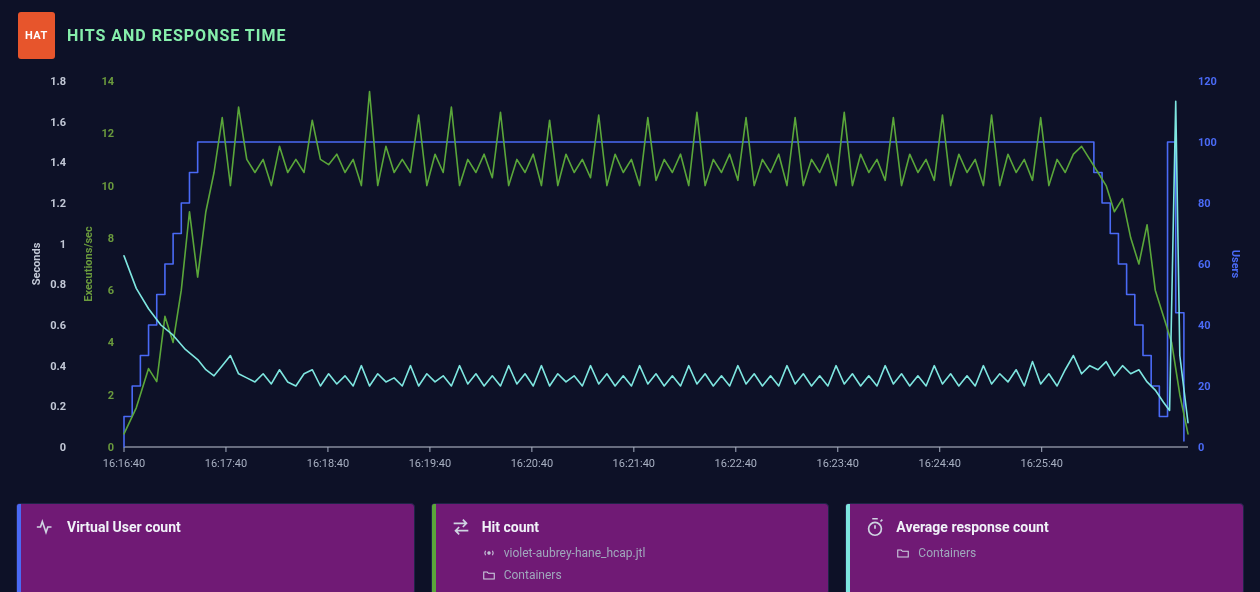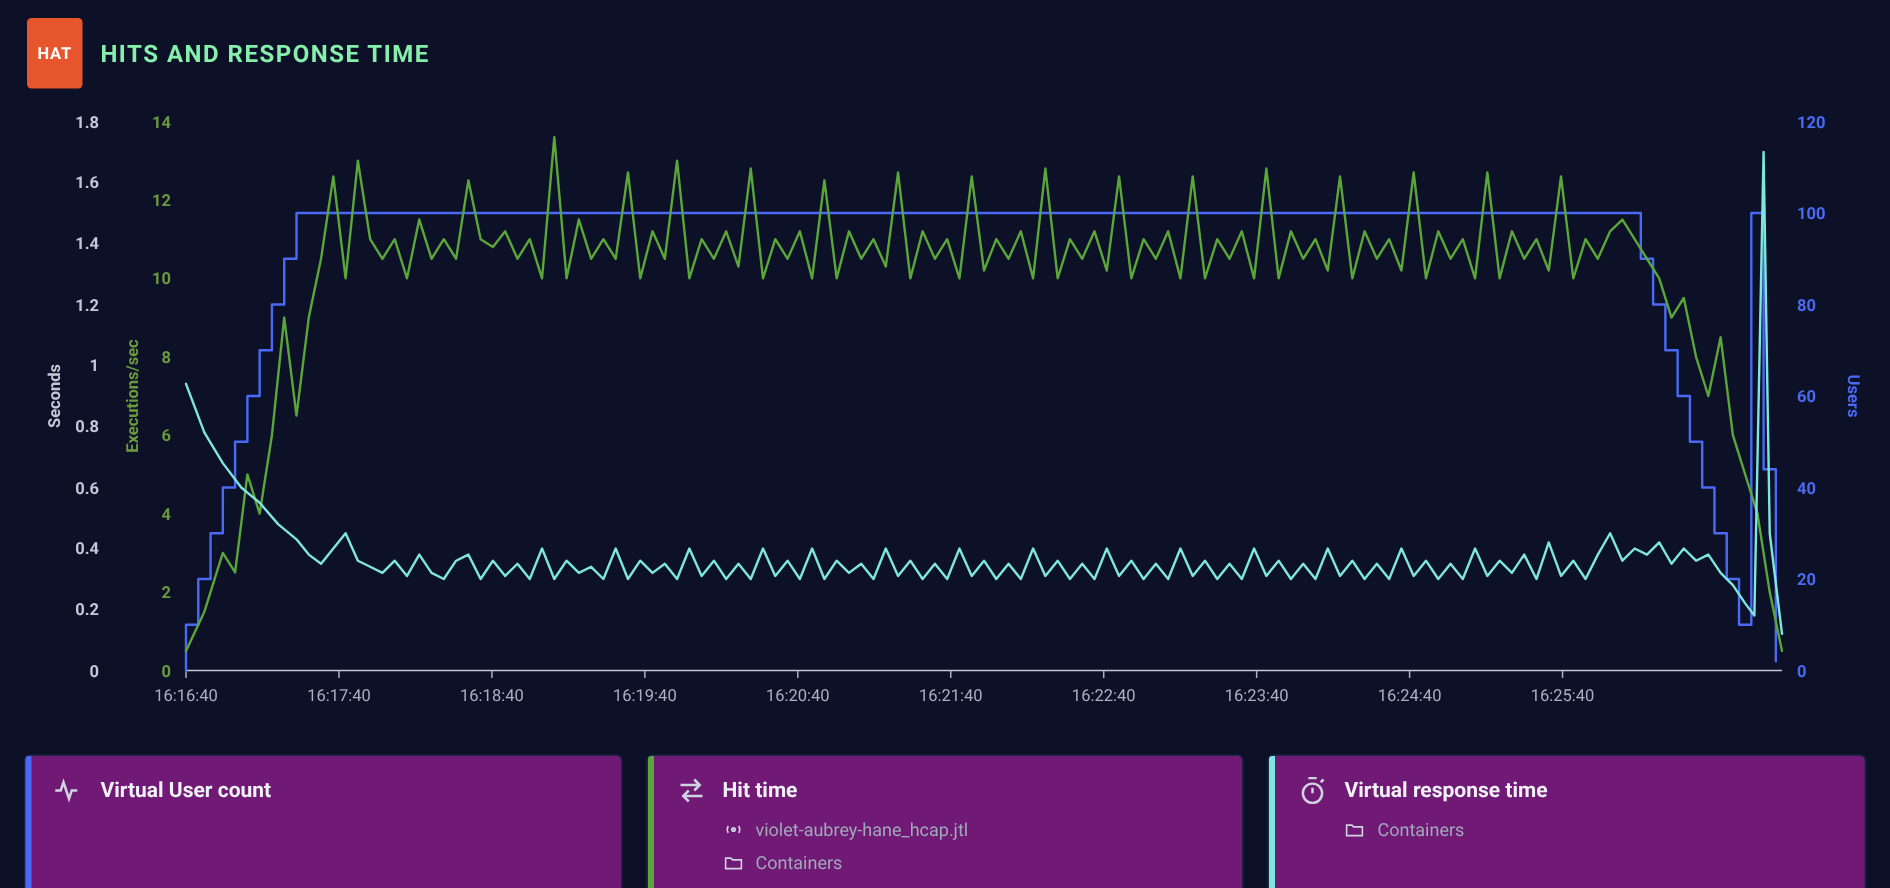--- a/index.html
+++ b/index.html
@@ -198,21 +198,21 @@
       <div class="card">
         <div class="card-accent accent-green"></div>
         <div class="card-body">
           <div class="card-head">
             <span class="icon">
               <svg viewBox="0 0 24 24" width="22" height="22" fill="none" stroke-width="1.8" stroke="#cfd4e2">
                 <path d="M4 8h14M14 4l4 4-4 4"></path>
                 <path d="M20 16H6M10 12l-4 4 4 4"></path>
               </svg>
             </span>
-            <span class="card-title">Hit time</span>
+            <span class="card-title">Hit count</span>
           </div>
           <div class="card-sub">
             <span class="icon sub-icon">
               <svg viewBox="0 0 24 24" width="14" height="14" fill="none" stroke-width="1.8" stroke="#a0a8bc">
                 <circle cx="12" cy="12" r="2" fill="#a0a8bc"></circle>
                 <path d="M6 8a8 8 0 000 8M18 8a8 8 0 010 8"></path>
               </svg>
             </span>
             <span>violet-aubrey-hane_hcap.jtl</span>
           </div>
@@ -229,21 +229,21 @@
       <div class="card">
         <div class="card-accent accent-cyan"></div>
         <div class="card-body">
           <div class="card-head">
             <span class="icon">
               <svg viewBox="0 0 24 24" width="22" height="22" fill="none" stroke-width="1.8" stroke="#cfd4e2">
                 <circle cx="12" cy="14" r="7"></circle>
                 <path d="M12 10v4M9 3h6M18 6l2-2"></path>
               </svg>
             </span>
-            <span class="card-title">Virtual response time</span>
+            <span class="card-title">Average response count</span>
           </div>
           <div class="card-sub">
             <span class="icon sub-icon">
               <svg viewBox="0 0 24 24" width="14" height="14" fill="none" stroke-width="1.8" stroke="#a0a8bc">
                 <path d="M3 7h6l2 2h10v10H3z"></path>
               </svg>
             </span>
             <span>Containers</span>
           </div>
         </div>

